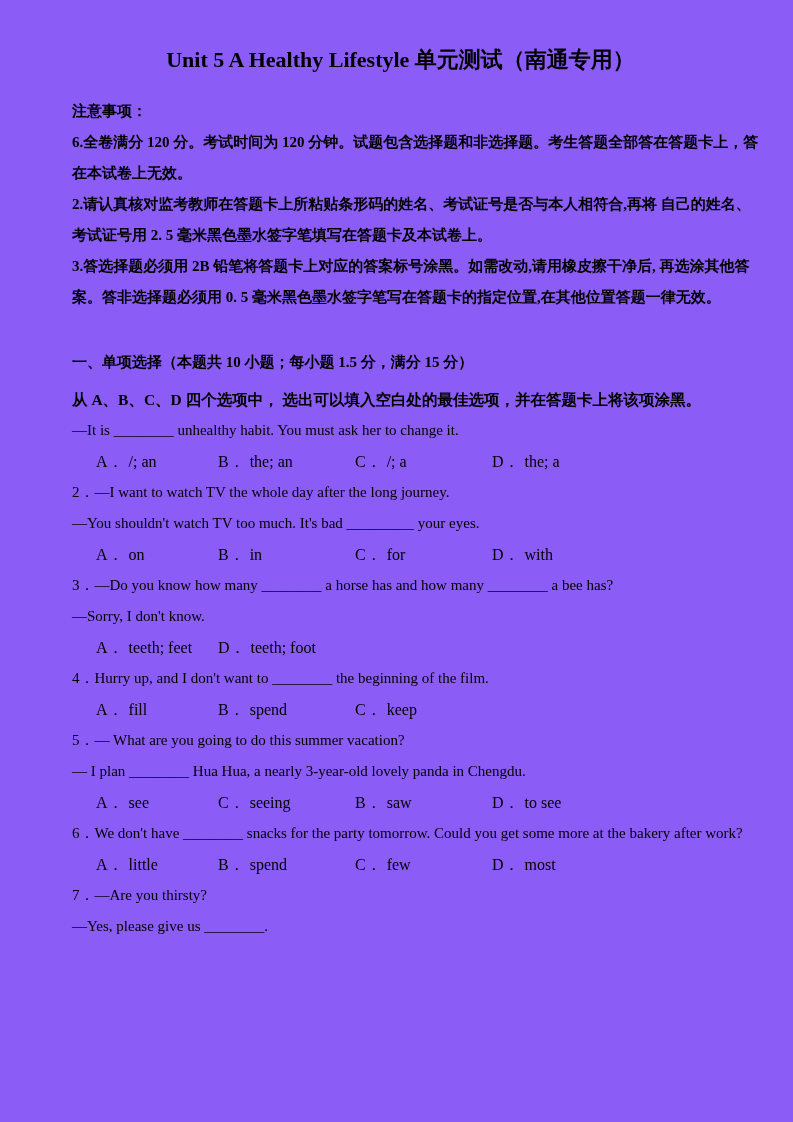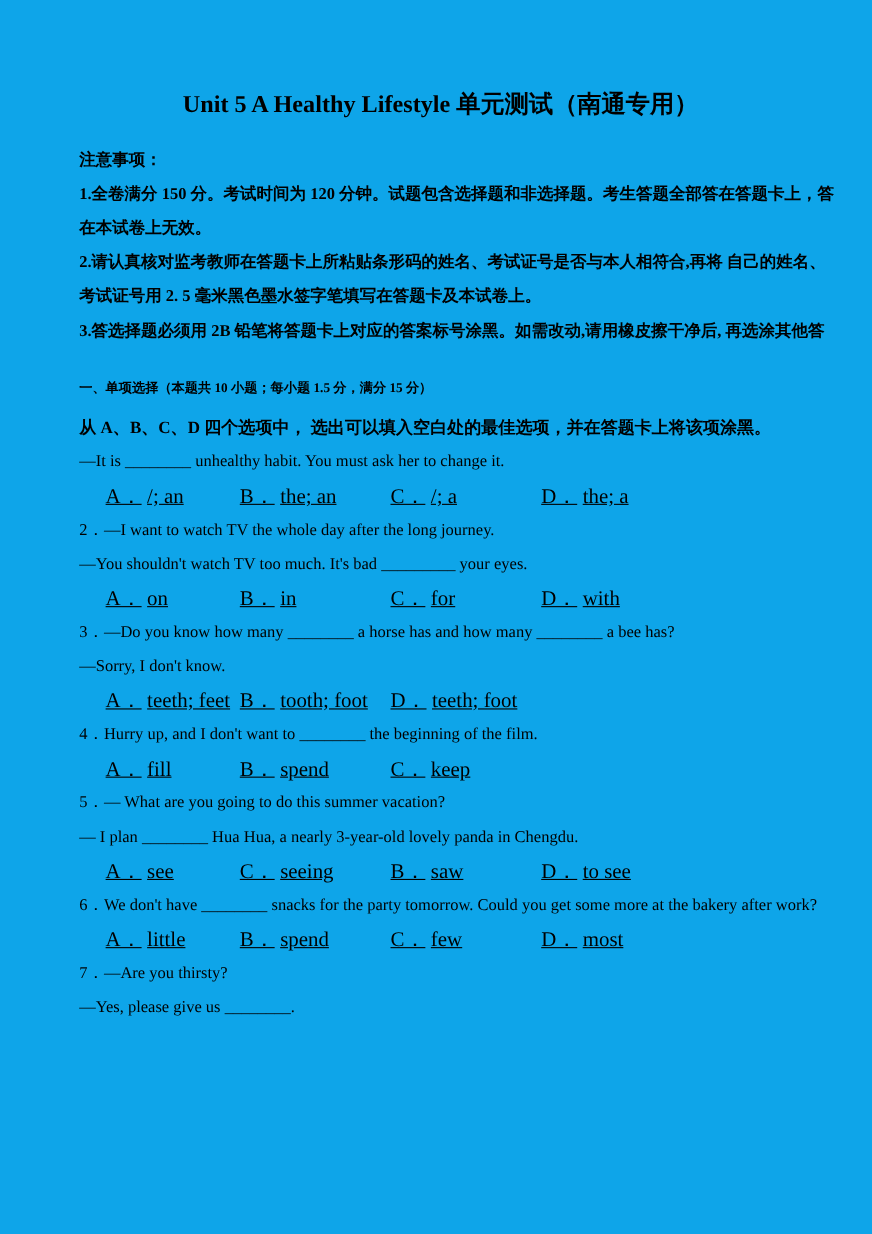--- a/index.html
+++ b/index.html
@@ -5,86 +5,86 @@
   html, body {
     margin: 0;
     padding: 0;
     background: #ffffff;
   }
   .page {
     position: relative;
     width: 793px;
     height: 1122px;
     box-sizing: border-box;
-    background: #0ea5e9;
+    background: #8b5cf6;
     color: #000000;
     font-family: "Liberation Serif", serif;
-    padding: 79px 64px 0 72px;
+    padding: 44px 64px 0 72px;
     overflow: hidden;
   }
   .title {
     margin: 0 0 20px 0;
     font-size: 22px;
     line-height: 32px;
     font-weight: 700;
     text-align: center;
     white-space: nowrap;
   }
   .note-line {
     font-weight: 700;
     font-size: 15px;
     line-height: 31px;
     white-space: nowrap;
   }
   .sec-heading {
-    margin-top: 20px;
+    margin-top: 34px;
     font-weight: 700;
-    font-size: 12px;
+    font-size: 15px;
     line-height: 31px;
     white-space: nowrap;
   }
   .instruction {
     margin-top: 6px;
     font-weight: 700;
     font-size: 15.5px;
     line-height: 31px;
     white-space: nowrap;
   }
   .qline {
     font-size: 15px;
     line-height: 31px;
     white-space: nowrap;
   }
   .options {
     display: grid;
     grid-template-columns: 122px 137px 137px auto;
     padding-left: 24px;
-    font-size: 19px;
+    font-size: 16px;
     line-height: 31px;
     white-space: nowrap;
-    text-decoration: underline;
   }
   .opt-label {
     margin-right: 5px;
   }
 </style>
 </head>
 <body>
 
 <div class="page">
 
   <h1 class="title">Unit 5 A Healthy Lifestyle 单元测试（南通专用）</h1>
 
   <div>
     <div class="note-line">注意事项：</div>
-    <div class="note-line">1.全卷满分 150 分。考试时间为 120 分钟。试题包含选择题和非选择题。考生答题全部答在答题卡上，答</div>
+    <div class="note-line">6.全卷满分 120 分。考试时间为 120 分钟。试题包含选择题和非选择题。考生答题全部答在答题卡上，答</div>
     <div class="note-line">在本试卷上无效。</div>
     <div class="note-line">2.请认真核对监考教师在答题卡上所粘贴条形码的姓名、考试证号是否与本人相符合,再将 自己的姓名、</div>
     <div class="note-line">考试证号用 2. 5 毫米黑色墨水签字笔填写在答题卡及本试卷上。</div>
     <div class="note-line">3.答选择题必须用 2B 铅笔将答题卡上对应的答案标号涂黑。如需改动,请用橡皮擦干净后, 再选涂其他答</div>
+    <div class="note-line">案。答非选择题必须用 0. 5 毫米黑色墨水签字笔写在答题卡的指定位置,在其他位置答题一律无效。</div>
   </div>
 
   <div class="sec-heading">一、单项选择（本题共 10 小题；每小题 1.5 分，满分 15 分）</div>
   <div class="instruction">从 A、B、C、D 四个选项中， 选出可以填入空白处的最佳选项，并在答题卡上将该项涂黑。</div>
 
   <div class="question">
     <div class="qline">—It is ________ unhealthy habit. You must ask her to change it.</div>
     <div class="options">
       <span class="opt"><span class="opt-label">A．</span><span>/; an</span></span>
       <span class="opt"><span class="opt-label">B．</span><span>the; an</span></span>
@@ -102,21 +102,20 @@
       <span class="opt"><span class="opt-label">C．</span><span>for</span></span>
       <span class="opt"><span class="opt-label">D．</span><span>with</span></span>
     </div>
   </div>
 
   <div class="question">
     <div class="qline">3．—Do you know how many ________ a horse has and how many ________ a bee has?</div>
     <div class="qline">—Sorry, I don't know.</div>
     <div class="options">
       <span class="opt"><span class="opt-label">A．</span><span>teeth; feet</span></span>
-      <span class="opt"><span class="opt-label">B．</span><span>tooth; foot</span></span>
       <span class="opt"><span class="opt-label">D．</span><span>teeth; foot</span></span>
     </div>
   </div>
 
   <div class="question">
     <div class="qline">4．Hurry up, and I don't want to ________ the beginning of the film.</div>
     <div class="options">
       <span class="opt"><span class="opt-label">A．</span><span>fill</span></span>
       <span class="opt"><span class="opt-label">B．</span><span>spend</span></span>
       <span class="opt"><span class="opt-label">C．</span><span>keep</span></span>

